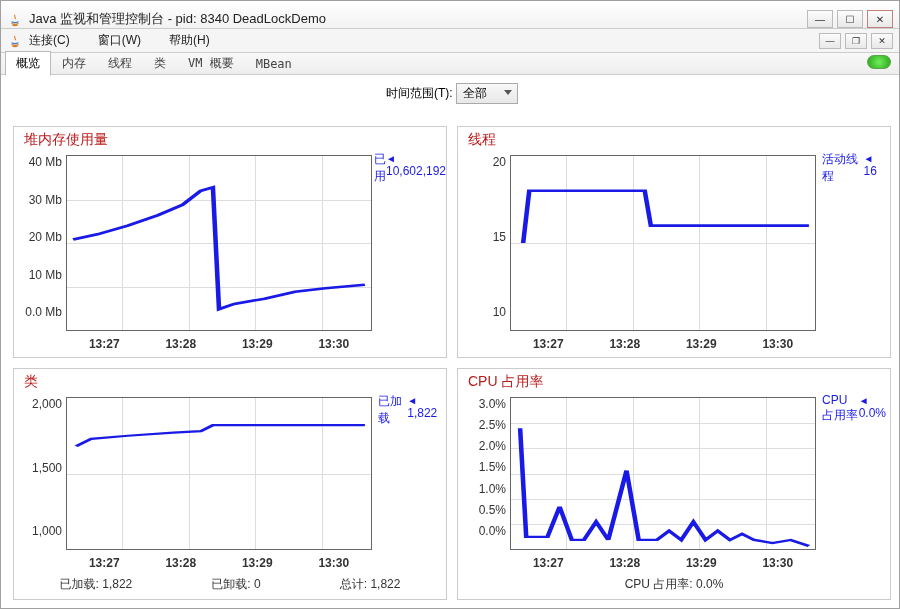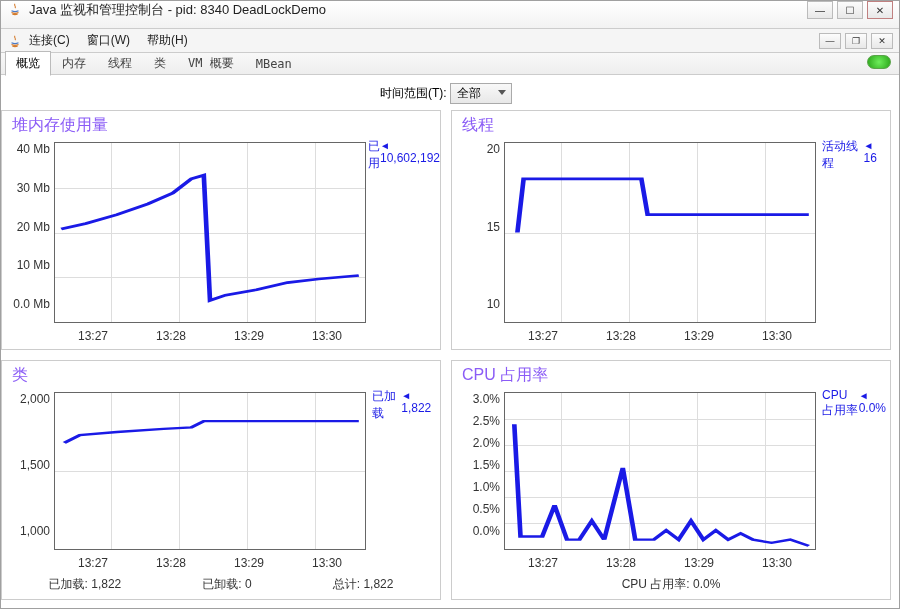--- a/index.html
+++ b/index.html
@@ -1,48 +1,48 @@
 <!DOCTYPE html>
 <html><head>
 <meta charset="utf-8">
 <style>
 *{box-sizing:border-box;margin:0;padding:0;font-family:"Microsoft YaHei",SimSun,sans-serif;font-size:12px;}
 body{background:#f0f0f0;}
 .window{width:900px;height:609px;background:#fff;border:1px solid #a0a0a0;position:relative;}
-.titlebar{height:28px;background:linear-gradient(#fff,#f2f2f2);border-bottom:1px solid #ccc;display:flex;align-items:flex-start;padding:0 6px;}
+.titlebar{height:28px;background:linear-gradient(#fff,#f2f2f2);border-bottom:1px solid #ccc;display:flex;align-items:flex-end;padding:0 6px;}
 .java-icon{width:16px;height:16px;display:inline-flex;align-items:center;justify-content:center;margin-right:6px;}
 .java-svg{width:14px;height:14px;}
 .titlebar-text{flex:1;font-size:13px;color:#222;}
 .winbtns{display:flex;gap:4px;}
 .winbtn{width:26px;height:18px;border:1px solid #bbb;background:linear-gradient(#fcfcfc,#e8e8e8);display:flex;align-items:center;justify-content:center;font-size:10px;color:#333;}
 .winbtn.x{border-color:#c08080;}
 .inner-titlebar{height:24px;border-bottom:1px solid #ccc;display:flex;align-items:center;padding:0 6px;background:#f5f5f5;}
 .inner-btns{margin-left:auto;display:flex;gap:4px;}
 .inner-btn{width:22px;height:16px;border:1px solid #bbb;background:linear-gradient(#fcfcfc,#e8e8e8);display:flex;align-items:center;justify-content:center;font-size:9px;color:#333;}
-.menu{display:flex;gap:17px;}
+.menu{display:flex;gap:28px;}
 .menu span{color:#222;cursor:default;}
 .tabs{height:22px;background:linear-gradient(#f8f8f8,#eee);border-bottom:1px solid #ccc;display:flex;align-items:center;padding:0 4px;}
 .tab{padding:3px 10px;border:1px solid transparent;font-family:SimSun,monospace;color:#444;}
 .tab.active{background:#fff;border:1px solid #bbb;border-bottom:1px solid #fff;color:#000;}
 .green-dot{margin-left:auto;width:24px;height:14px;background:radial-gradient(circle,#6eed5b,#2aa519);border-radius:7px;border:1px solid #5aa34a;margin-bottom:3px;margin-right:4px;}
-.content{padding:6px 8px 8px 0;height:calc(100% - 28px - 24px - 22px);display:flex;flex-direction:column;}
+.content{padding:6px 8px 8px 12px;height:calc(100% - 28px - 24px - 22px);display:flex;flex-direction:column;gap:16px;}
 .toprow{text-align:center;margin:2px 0 6px 0;}
 .combo{display:inline-block;border:1px solid #aaa;background:linear-gradient(#f8f8f8,#e8e8e8);padding:1px 6px;min-width:62px;text-align:left;position:relative;}
 .combo::after{content:"";position:absolute;right:5px;top:6px;border-left:4px solid transparent;border-right:4px solid transparent;border-top:5px solid #555;}
 .grid{flex:1;display:grid;grid-template-columns:1fr 1fr;grid-template-rows:1fr 1fr;gap:10px;}
 .panel{border:1px solid #ccc;display:flex;flex-direction:column;padding:2px 4px 4px 4px;}
-.panel h4{font-size:16px;font-weight:normal;color:#8b5cf6;margin:2px 2px 2px 6px;}
+.panel h4{font-size:14px;font-weight:normal;color:#b91c1c;margin:2px 2px 2px 6px;}
 .chartrow{flex:1;display:flex;min-height:0;}
 .yaxis{width:48px;display:flex;flex-direction:column;justify-content:space-between;align-items:flex-end;padding:4px 4px 14px 0;font-family:monospace;font-size:11px;color:#333;}
 .plot{flex:1;border:1px solid #666;position:relative;background:#fff;margin-top:4px;margin-bottom:2px;}
 .plot .grid-h{position:absolute;left:0;right:0;border-top:1px solid #ddd;}
 .plot .grid-v{position:absolute;top:0;bottom:0;border-left:1px solid #ddd;}
 .legend{width:70px;display:flex;flex-direction:row;justify-content:center;align-items:flex-start;padding-left:6px;font-family:monospace;font-size:10px;color:#1a1ae6;}
 .legend .arrow{color:#1a1ae6;font-size:10px;margin-top:2px;}
-.xaxis{display:flex;justify-content:space-around;font-family:monospace;font-size:11px;color:#333;padding:4px 70px 2px 48px;}
+.xaxis{display:flex;justify-content:space-around;font-family:monospace;font-size:11px;color:#333;padding:4px 70px 2px 48px;font-weight:bold;}
 .statrow{display:flex;justify-content:space-around;font-family:SimSun,monospace;font-size:12px;color:#333;padding:4px 2px 2px 2px;}
 svg.line{position:absolute;left:0;top:0;width:100%;height:100%;}
 svg.line path{fill:none;stroke:#1a1ae6;stroke-width:1.5;}
 </style>
 </head>
 <body>
 
 <div class="window">
 
   <div class="titlebar">

